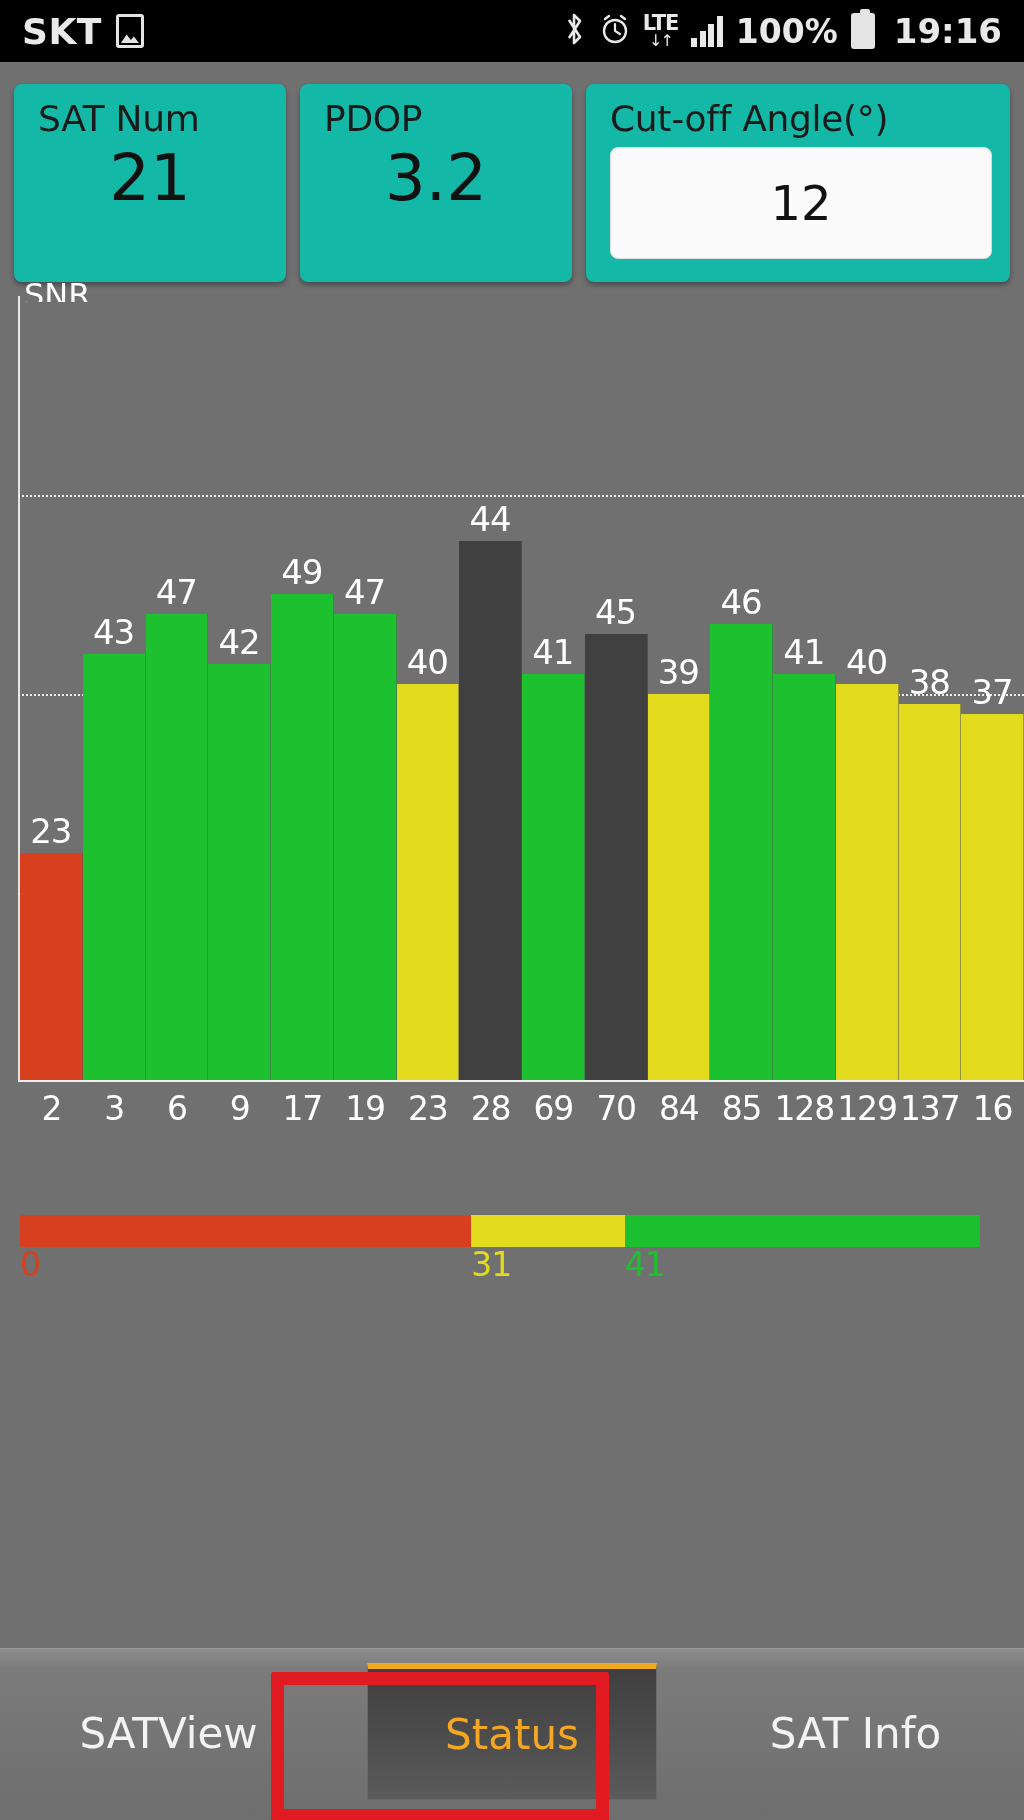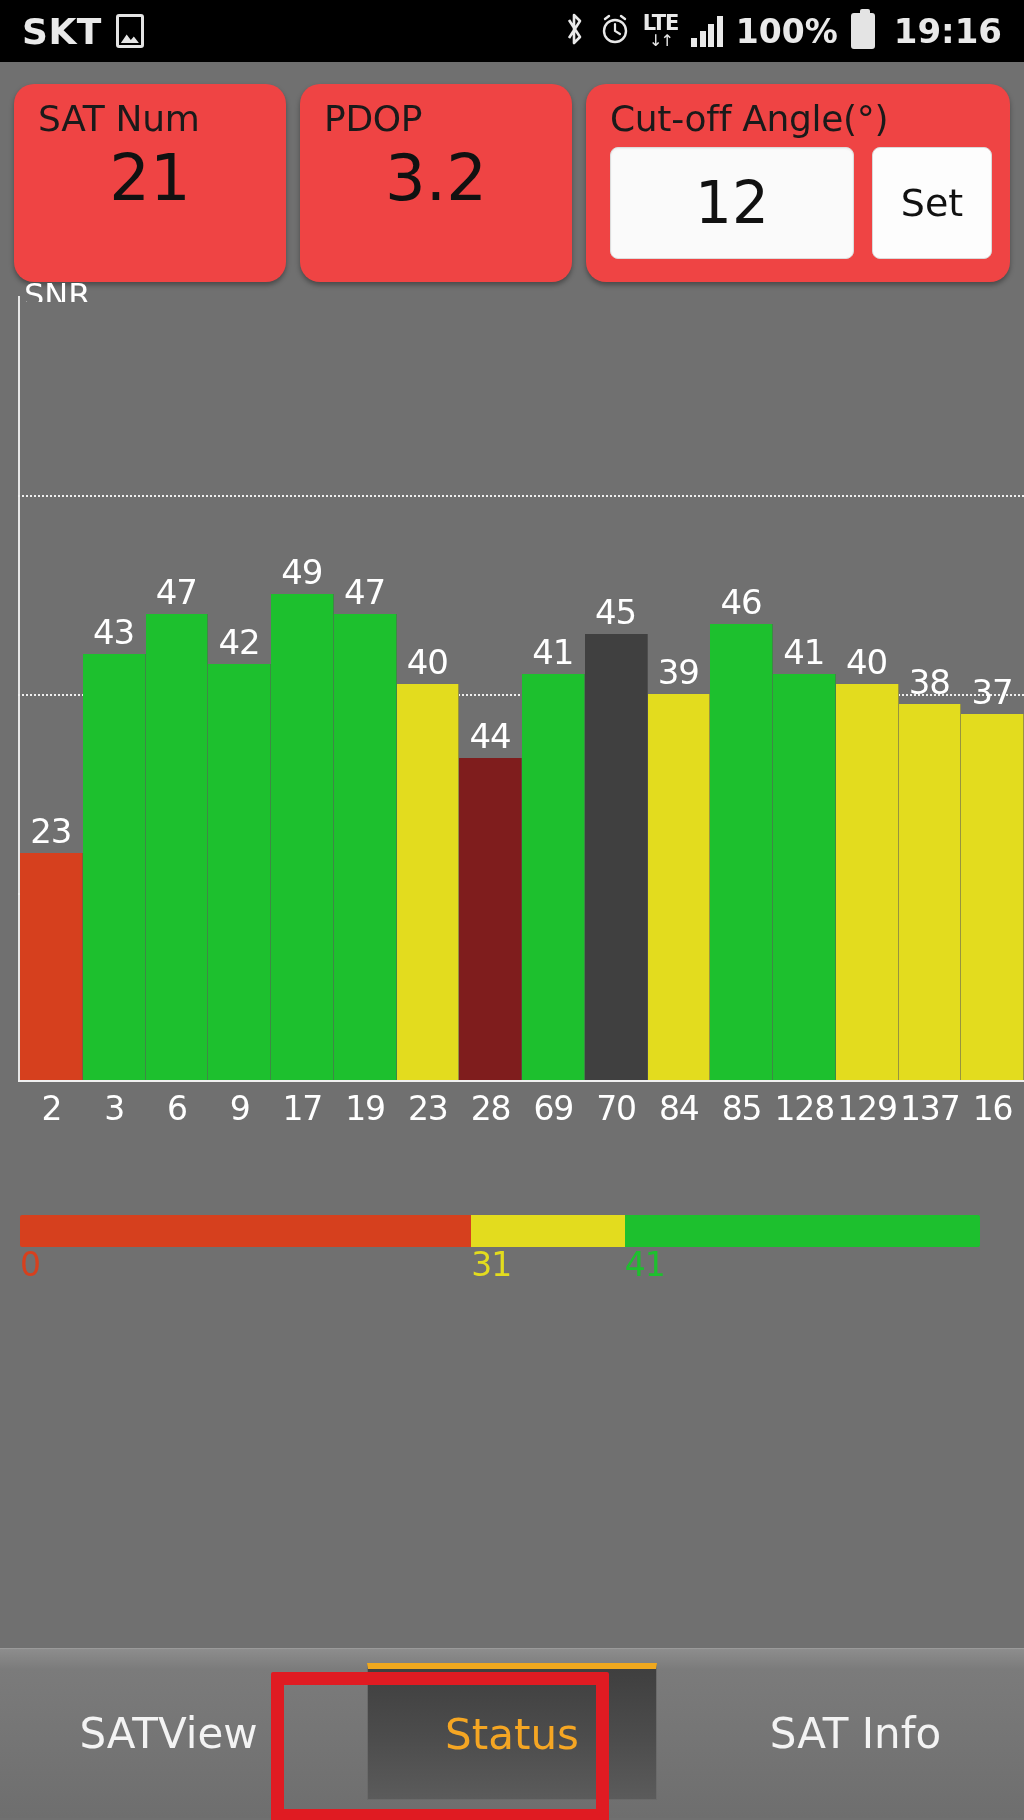--- a/index.html
+++ b/index.html
@@ -40,32 +40,32 @@
 
   .batt{ width:24px; height:36px; border:3px solid #e4e4e4; border-radius:3px; position:relative;
         background:#e4e4e4; }
   .batt:before{ content:""; position:absolute; top:-7px; left:6px; width:10px; height:5px; background:#e4e4e4;
         border-radius:2px 2px 0 0; }
 
   
   .cards{ position:absolute; left:0; top:62px; width:1024px; height:220px; padding:22px 14px 0 14px;
           display:flex; gap:14px; }
   .card{
-    background:#ef4444; border-radius:20px; position:relative;
+    background:#14b8a6; border-radius:8px; position:relative;
     box-shadow:0 3px 5px rgba(0,0,0,.35);
   }
   .card-sat{ width:272px; }
   .card-pdop{ width:272px; }
   .card-cut{ flex:1; }
   .card-title{ font-size:36px; color:#1a1a1a; padding:14px 0 0 24px; letter-spacing:-.3px; }
   .card-value{ font-size:64px; color:#111; text-align:center; margin-top:2px; letter-spacing:0px; }
   .cut-row{ display:flex; gap:18px; padding:8px 18px 0 24px; align-items:flex-start; }
   .cut-input{
     flex:1; height:112px; background:#fafafa; border:1px solid #dcdcdc; border-radius:8px;
-    display:flex; align-items:center; justify-content:center; font-size:58px; color:#111;
+    display:flex; align-items:center; justify-content:center; font-size:48px; color:#111;
     box-shadow:inset 0 1px 2px rgba(0,0,0,.06);
   }
   .cut-set{
     width:120px; height:112px; background:#fdfdfd; border:1px solid #dadada; border-radius:8px;
     display:flex; align-items:center; justify-content:center; font-size:38px; color:#111;
   }
 
   
   .chart{ position:absolute; left:0; top:282px; width:1024px; height:800px; }
   .y-axis{ position:absolute; left:18px; top:14px; width:2px; height:786px; background:#e6e6e6; }
@@ -164,21 +164,20 @@
 
   <div class="card card-pdop">
     <div class="card-title">PDOP</div>
     <div class="card-value">3.2</div>
   </div>
 
   <div class="card card-cut">
     <div class="card-title">Cut-off Angle(°)</div>
     <div class="cut-row">
       <div class="cut-input">12</div>
-      <div class="cut-set">Set</div>
     </div>
   </div>
 
 </div>
 
 <div class="chart">
   <div class="y-label">SNR</div>
   <div class="y-axis"></div>
   <div id="gridlines">
       <div class="gridline" style="top: 213px;"></div>
@@ -215,21 +214,21 @@
         <div class="bar" style="height: 467.65px; background: rgb(29, 192, 46);">
           <div class="bar-val">47</div>
         </div>
       </div>
       <div class="bar-col">
         <div class="bar" style="height: 398px; background: rgb(227, 220, 30);">
           <div class="bar-val">40</div>
         </div>
       </div>
       <div class="bar-col">
-        <div class="bar" style="height: 324px; background: #7f1d1d;">
+        <div class="bar" style="height: 541px; background: #404040;">
           <div class="bar-val">44</div>
         </div>
       </div>
       <div class="bar-col">
         <div class="bar" style="height: 407.95px; background: rgb(29, 192, 46);">
           <div class="bar-val">41</div>
         </div>
       </div>
       <div class="bar-col">
         <div class="bar" style="height: 447.75px; background: #404040;">

